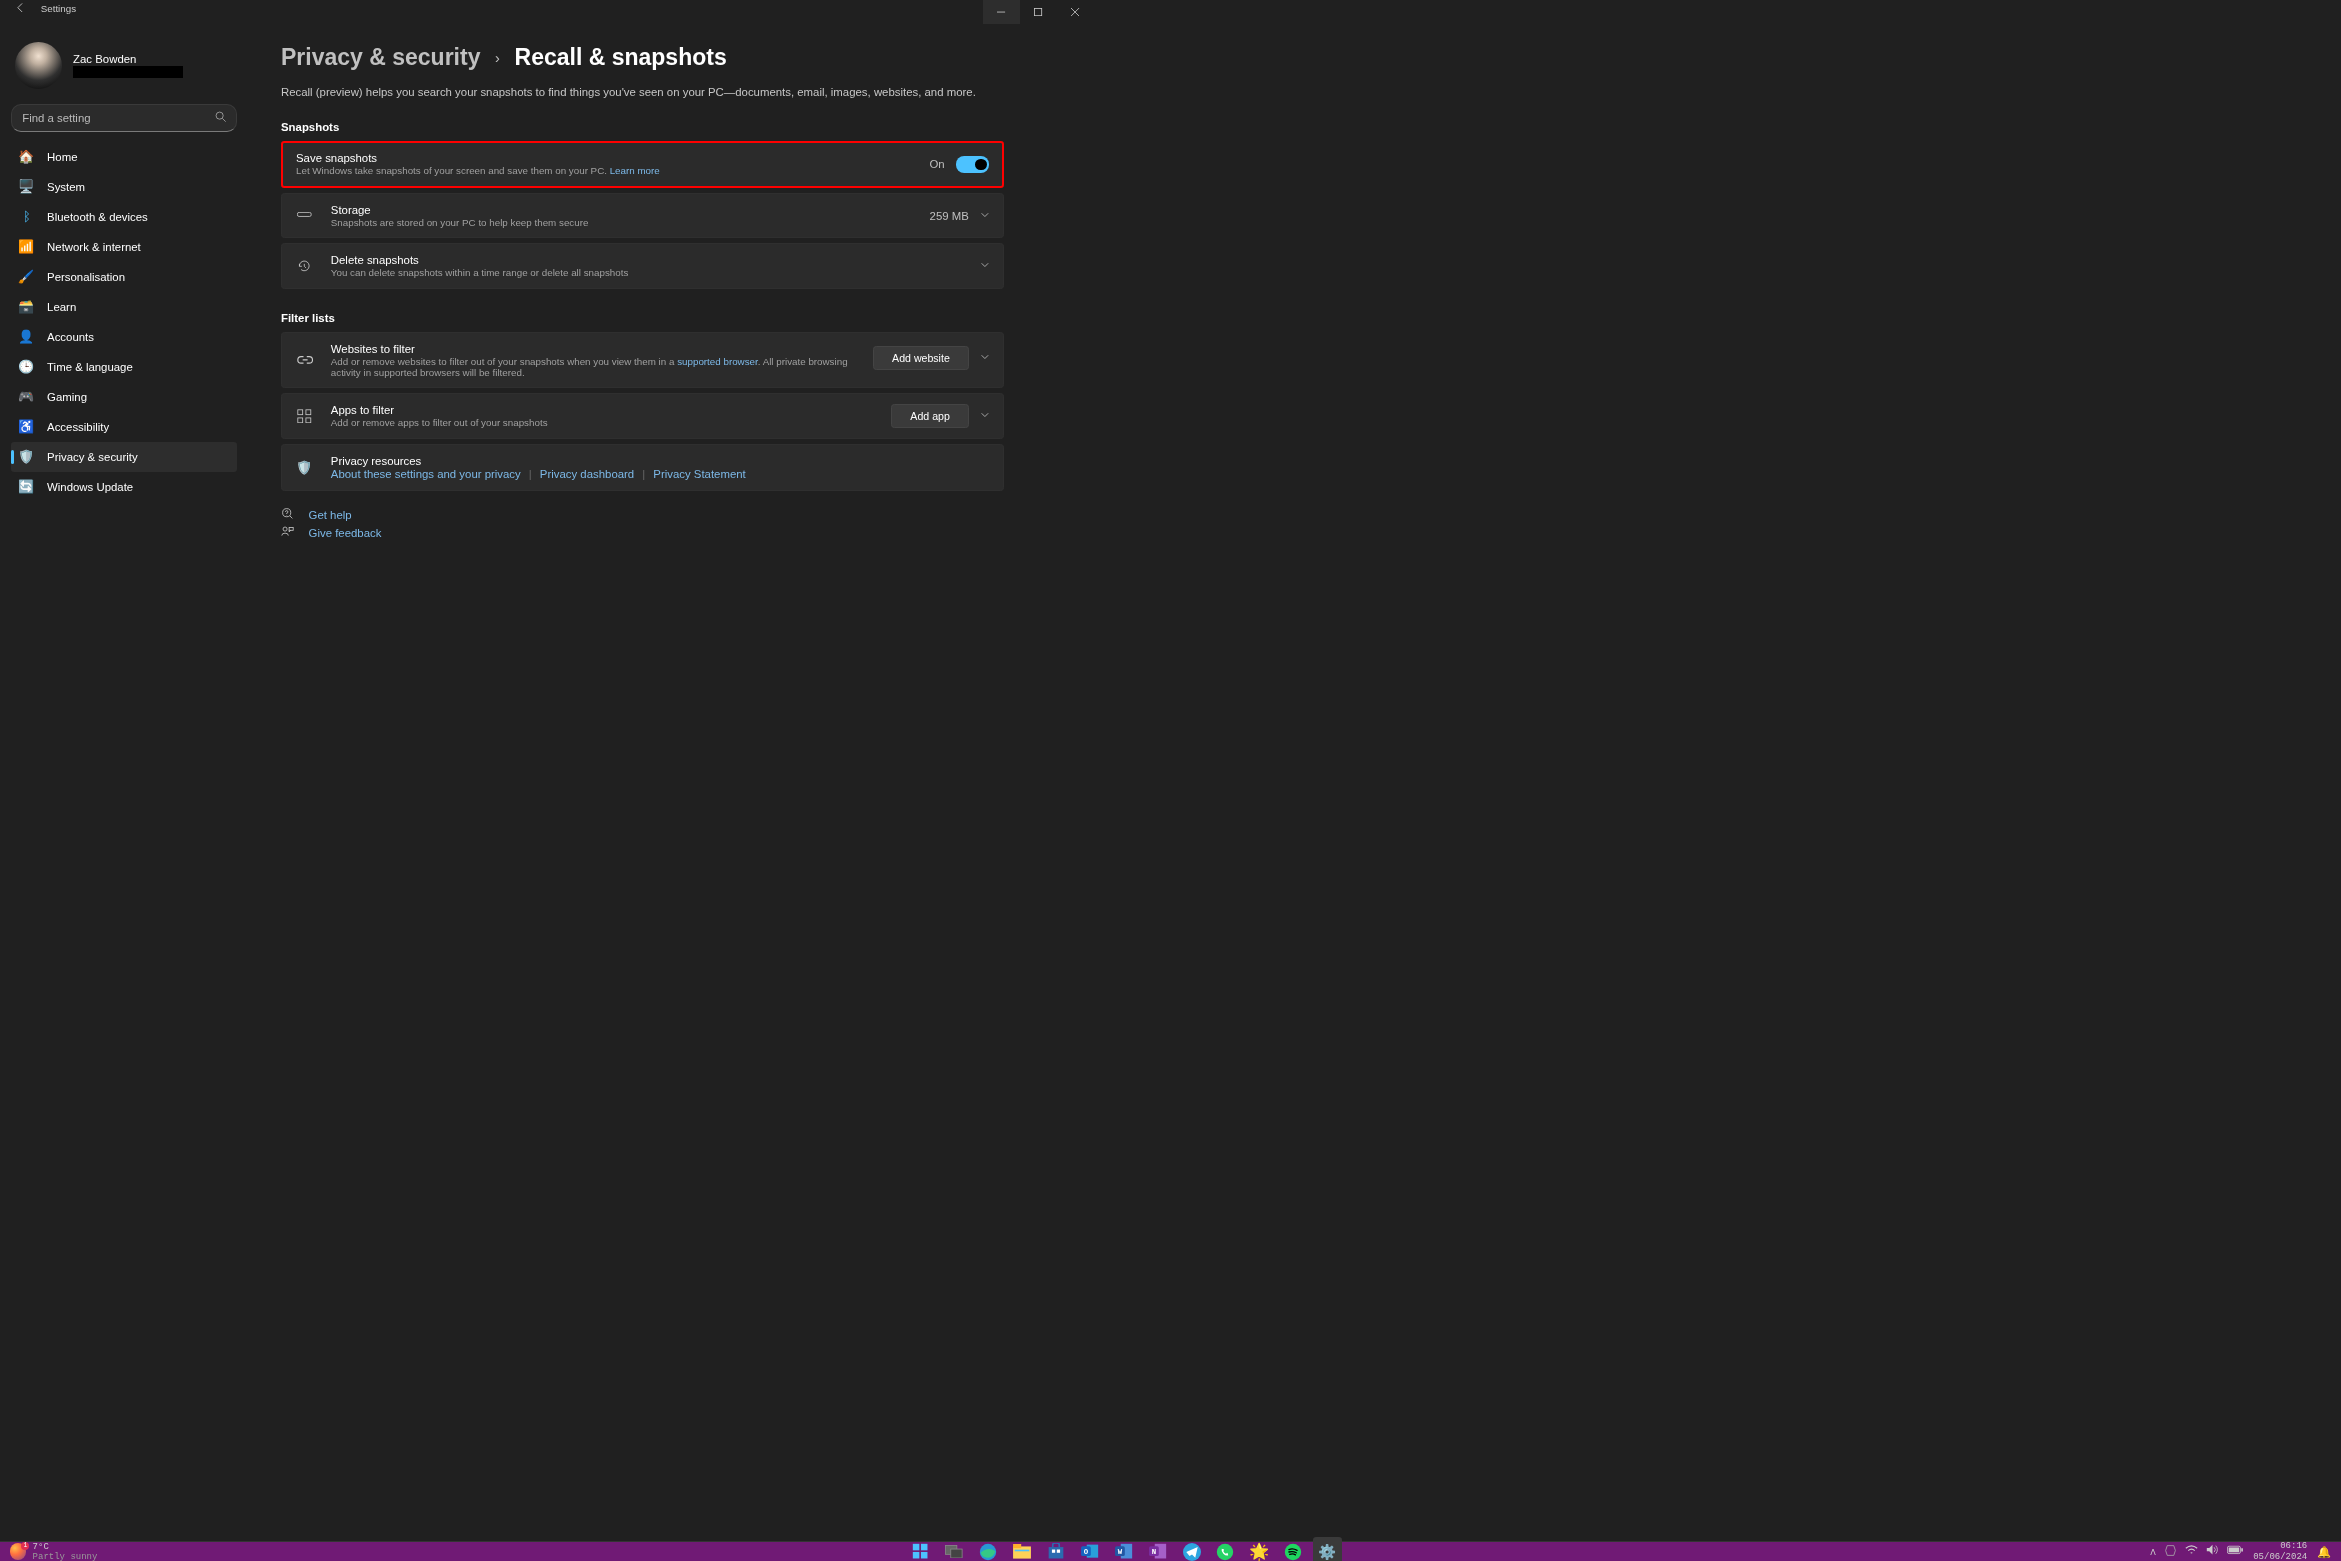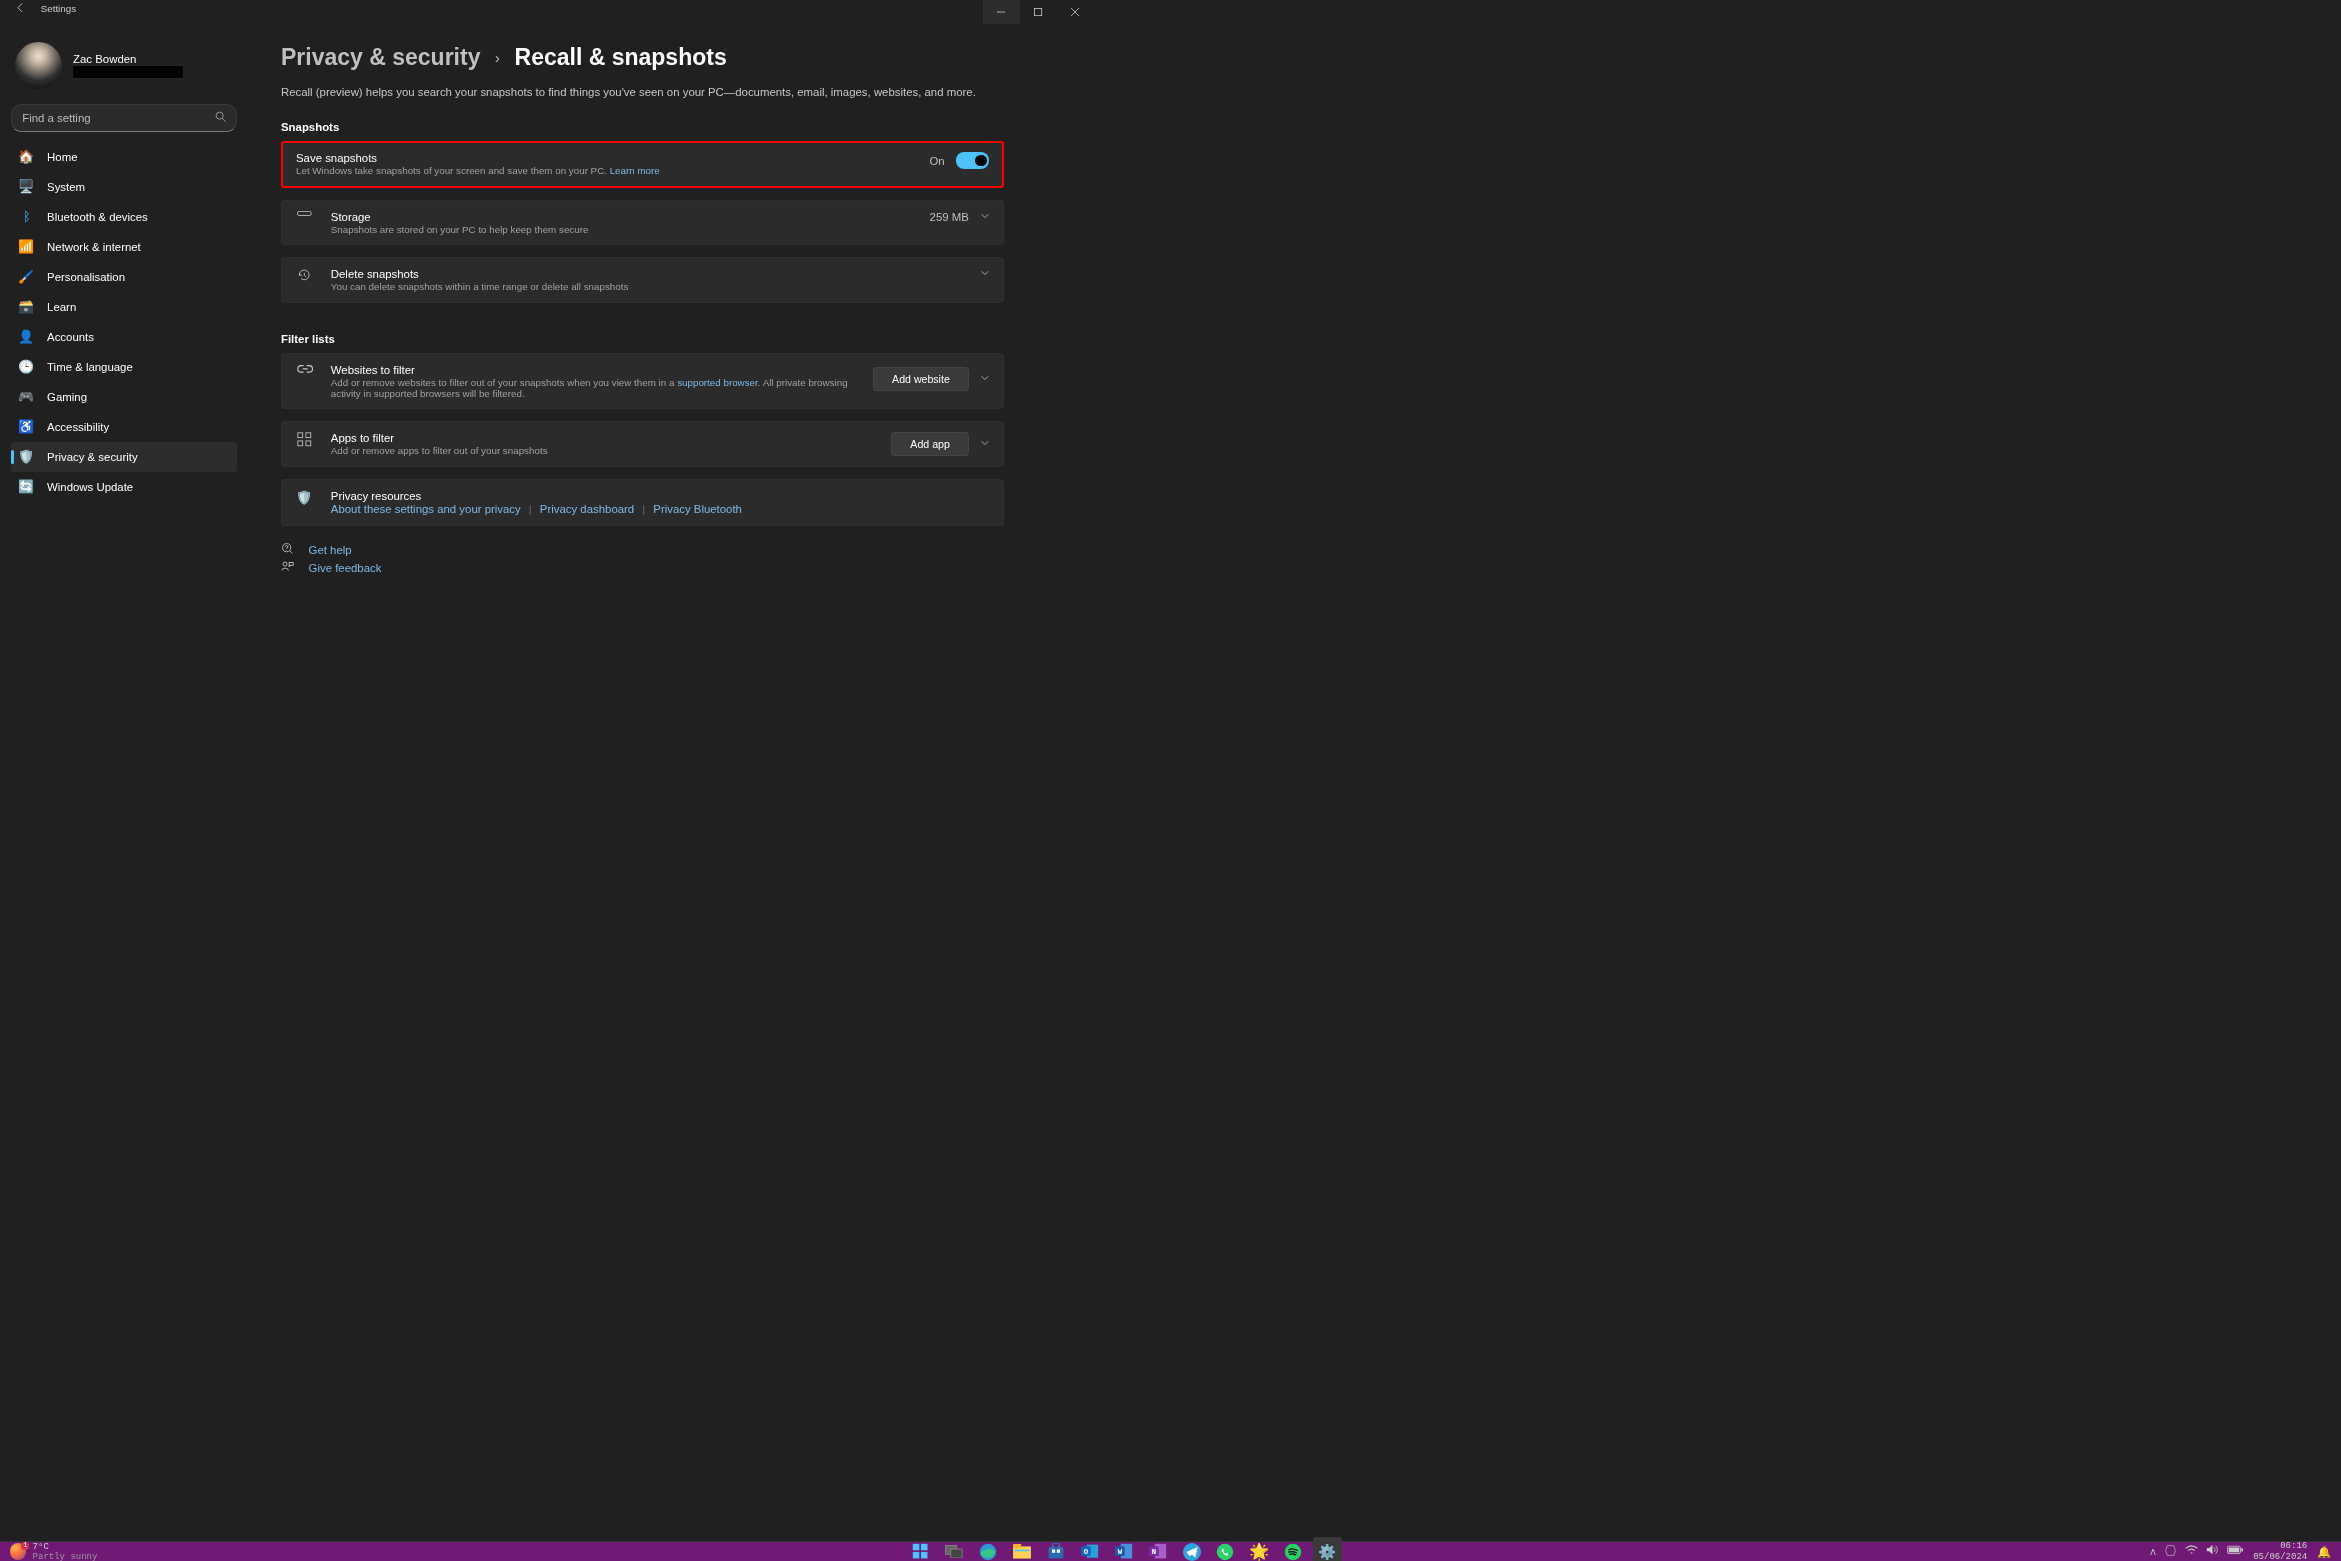--- a/index.html
+++ b/index.html
@@ -38,21 +38,21 @@
   .nav-item { display:flex; align-items:center; gap:13px; height:30px; padding:0 8.1px; border-radius:3.3px; cursor:pointer; position:relative;}
   .nav-item.active { background:#2d2d2d; }
   .nav-item.active::before { content:""; position:absolute; left:0; top:8.1px; bottom:8.1px; width:2.4px; background:#4cc2ff; border-radius:1.6px;}
   .nav-icon { width:14.6px; height:14.6px; display:flex; align-items:center; justify-content:center; font-size:13px;}
   .main { flex:1; padding: 18px 49px 0 33px; overflow-y:auto; max-width: 805px;}
   .breadcrumb { font-size:23px; font-weight:600; display:flex; align-items:center; gap:14.6px; margin-bottom:14.6px;}
   .breadcrumb .parent { color:#c0c0c0; font-weight:600;}
   .breadcrumb .chev { color:#c0c0c0; font-size:14.6px; font-weight:400;}
   .desc { font-size:11.4px; color:#c7c7c7; margin-bottom:23px;}
   .section-title { font-size:11.4px; font-weight:600; margin-bottom:8.1px;}
-  .card { background:#2b2b2b; border:0.8px solid #2f2f2f; border-radius:3.3px; padding:9.8px 13px; display:flex; align-items:flex-start; gap:16.3px; margin-bottom:12px;}
+  .card { background:#2b2b2b; border:0.8px solid #2f2f2f; border-radius:3.3px; padding:9.8px 13px; display:flex; align-items:center; gap:16.3px; margin-bottom:5px;}
   .card.highlighted { border:2.4px solid #ff0000; }
   .card-ico { width:19.5px; color:#ccc; font-size:13px; display:flex; align-items:center; justify-content:center;}
   .card-body { flex:1; }
   .card-title { font-size:11.4px;}
   .card-sub { font-size:9.8px; color:#a0a0a0; margin-top:0.8px;}
   .link { color:#7db9e8; cursor:pointer;}
   .card-right { display:flex; align-items:center; gap:11.4px; color:#c0c0c0;}
   .toggle { width:33px; height:16.3px; border-radius:8.1px; background:#4cc2ff; position:relative;}
   .toggle::after { content:""; position:absolute; right:2.4px; top:2.4px; width:11.4px; height:11.4px; background:#000; border-radius:50%;}
   .pill-btn { background:#3a3a3a; border:0.8px solid #444; color:#fff; padding:4.9px 18px; border-radius:3.3px; font-size:10.6px; cursor:pointer;}
@@ -279,21 +279,21 @@
 
     <div class="card">
       <div class="card-ico">🛡️</div>
       <div class="card-body">
         <div class="card-title">Privacy resources</div>
         <div style="margin-top:1.6px; font-size:11.4px;">
           <span class="link">About these settings and your privacy</span>
           <span class="divider">|</span>
           <span class="link">Privacy dashboard</span>
           <span class="divider">|</span>
-          <span class="link">Privacy Bluetooth</span>
+          <span class="link">Privacy Statement</span>
         </div>
       </div>
     </div>
 
     <div class="footer-links">
       <div class="footer-link">
         <span class="ic">
           <svg width="13" height="13" viewBox="0 0 16 16">
               <circle cx="7" cy="7" r="5" fill="none" stroke="currentColor"></circle>
               <path d="M5.5 6 A1.5 1.5 0 1 1 7 7.5 L7 8.5 M7 10 L7 10.5" stroke="currentColor" fill="none"></path>

